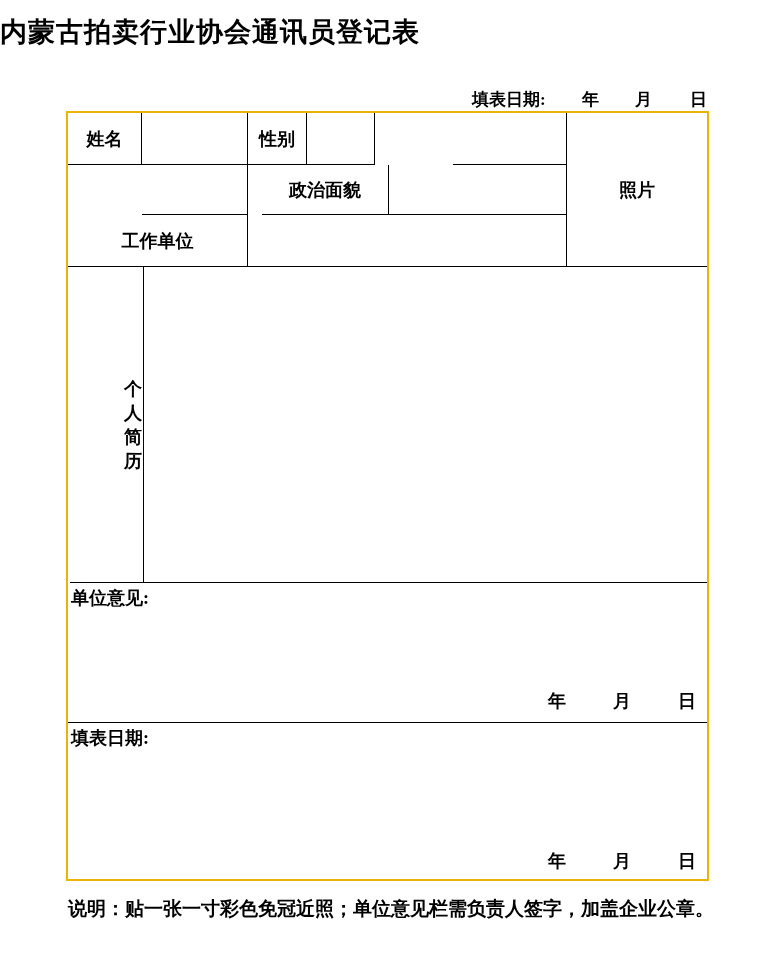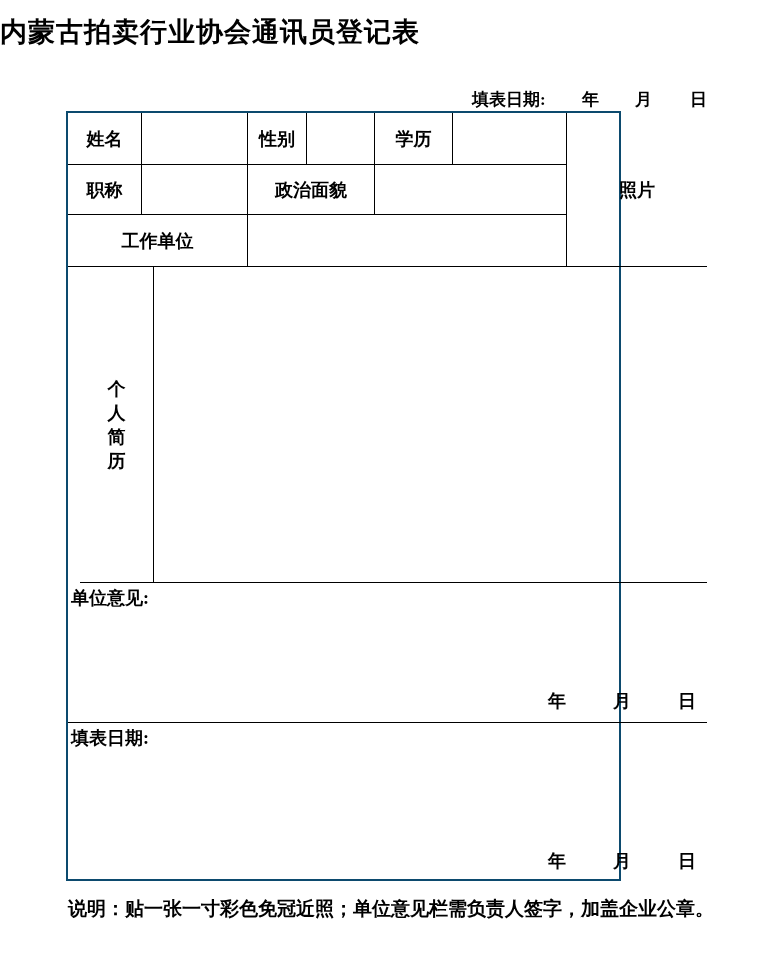--- a/index.html
+++ b/index.html
@@ -12,22 +12,22 @@
     position:absolute;left:0;top:14px;width:762px;
     font-size:27px;font-weight:bold;letter-spacing:1px;
   }
   .fill-date-row{position:absolute;left:0;top:88px;width:762px;height:24px;font-size:17px;font-weight:bold;}
   .fill-date-row span{position:absolute;top:0;white-space:nowrap;}
   .fd-label{left:472px;}
   .fd-year{left:582px;}
   .fd-month{left:635px;}
   .fd-day{left:690px;}
   .form-table{
-    position:absolute;left:66px;top:111px;width:555px;height:770px;
-    border:2px solid #0c4a6e;box-sizing:border-box;
+    position:absolute;left:66px;top:111px;width:643px;height:770px;
+    border:2px solid #eab308;box-sizing:border-box;
   }
   .cell{
     position:absolute;box-sizing:border-box;display:flex;
     align-items:center;justify-content:center;
     font-size:18px;font-weight:bold;overflow:hidden;
   }
   .br{border-right:1px solid #000;}
   .bb{border-bottom:1px solid #000;}
   .vlabel{
     width:20px;text-align:center;line-height:24px;
@@ -60,33 +60,31 @@
     <span class="fd-month">月</span>
     <span class="fd-day">日</span>
   </div>
 
   <div class="form-table">
 
     <div class="cell br bb" style="left:0;top:0;width:74px;height:52px;">姓名</div>
     <div class="cell br bb" style="left:74px;top:0;width:106px;height:52px;"></div>
     <div class="cell br bb" style="left:180px;top:0;width:59px;height:52px;">性别</div>
     <div class="cell br bb" style="left:239px;top:0;width:68px;height:52px;"></div>
-    <div class="cell br bb" style="left:307px;top:0;width:78px;height:52px;">学历</div>
     <div class="cell br bb" style="left:385px;top:0;width:114px;height:52px;"></div>
     <div class="cell bb" style="left:499px;top:0;width:140px;height:154px;">照片</div>
 
-    <div class="cell br bb" style="left:0;top:52px;width:74px;height:50px;">职称</div>
     <div class="cell br bb" style="left:74px;top:52px;width:106px;height:50px;"></div>
-    <div class="cell br bb" style="left:180px;top:52px;width:127px;height:50px;">政治面貌</div>
+    <div class="cell br bb" style="left:194px;top:52px;width:127px;height:50px;">政治面貌</div>
     <div class="cell br bb" style="left:307px;top:52px;width:192px;height:50px;"></div>
 
     <div class="cell br bb" style="left:0;top:102px;width:180px;height:52px;">工作单位</div>
     <div class="cell br bb" style="left:180px;top:102px;width:319px;height:52px;"></div>
 
-    <div class="cell br bb" style="left:12px;top:154px;width:74px;height:316px;">
+    <div class="cell br bb" style="left:2px;top:154px;width:74px;height:316px;justify-content:flex-end;">
       <div class="vlabel">个人简历</div>
     </div>
     <div class="cell bb" style="left:74px;top:154px;width:565px;height:316px;"></div>
 
     <div class="opinion bb" style="left:0;top:470px;width:639px;height:140px;">
       <span class="op-label">单位意见:</span>
       <span class="op-year op-date-low">年</span>
       <span class="op-month op-date-low">月</span>
       <span class="op-day op-date-low">日</span>
     </div>

